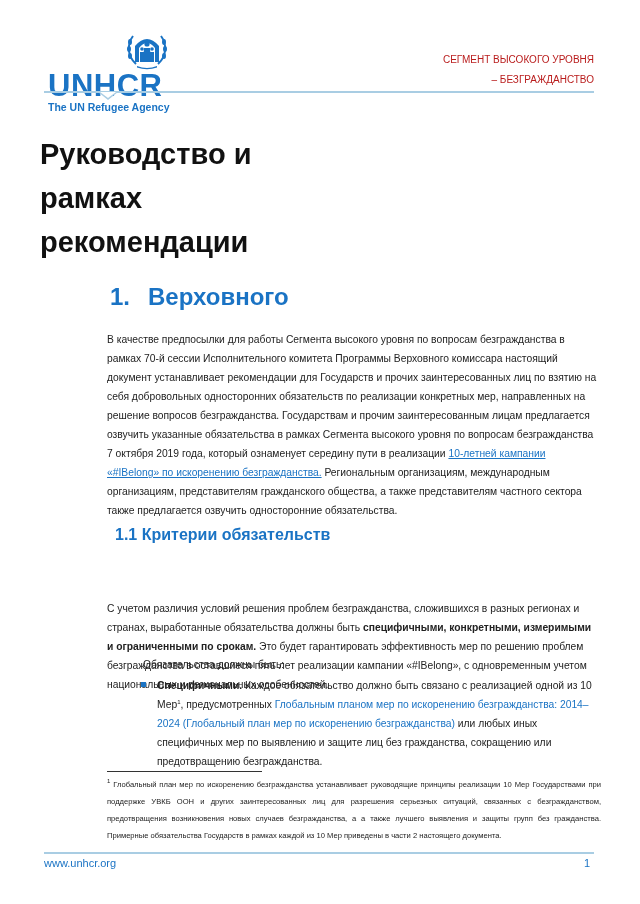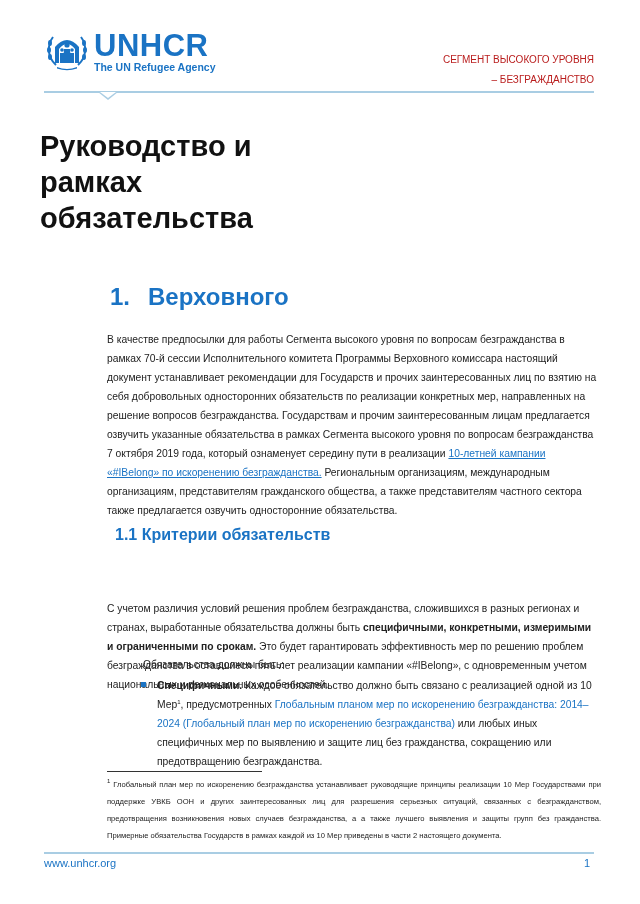--- a/index.html
+++ b/index.html
@@ -1,42 +1,42 @@
 <!DOCTYPE html>
 <html><head>
 <meta charset="utf-8">
 <style>
   html, body { margin: 0; padding: 0; background: #ffffff; }
   body { width: 640px; height: 904px; position: relative; overflow: hidden;
          font-family: "Liberation Sans", sans-serif; color: #1a1a1a; }
   .abs { position: absolute; }
 
   
-  .logo { left: 44px; top: 30px; display: flex; align-items: center; }
+  .logo { left: 44px; top: 30px; display: flex; align-items: flex-end; flex-direction: column; }
   .logo-emblem { width: 46px; height: 40px; }
   .logo-text { margin-left: 4px; line-height: 1; }
   .logo-main { font-family: "Liberation Sans", sans-serif; font-weight: bold; font-size: 31px;
                color: #1a73c4; letter-spacing: 0.5px; display: block; }
   .logo-sub { font-family: Liberation Sans, sans-serif; font-weight: bold; font-size: 10.5px;
               color: #1a73c4; display: block; margin-top: 1px; }
   .header-rule { left: 44px; top: 91px; width: 550px; height: 2px; background: #a9cde3; }
   .header-notch { left: 98px; top: 92px; width: 0; height: 0;
                   border-left: 10px solid transparent; border-right: 10px solid transparent;
                   border-top: 8px solid #a9cde3; }
   .header-notch-inner { left: 100px; top: 92px; width: 0; height: 0;
                   border-left: 8px solid transparent; border-right: 8px solid transparent;
                   border-top: 6px solid #ffffff; }
   .segment-title { right: 46px; top: 50px; text-align: right; color: #b91c1c;
                    font-size: 10px; line-height: 20px; }
   .segment-title span { display: block; }
 
   
   .doc-title { left: 40px; top: 128px; font-size: 29px; font-weight: bold; line-height: 36px;
                color: #111; margin: 0; width: 300px; }
-  .doc-title span { display: block; }
+  .doc-title span { display: block; margin-top: 8px; }
 
   
   .h1 { left: 110px; top: 283px; font-size: 24px; color: #1a73c4; margin: 0; }
   .h1 .num { display: inline-block; width: 38px; }
 
   .para { left: 107px; width: 492px; font-size: 10.3px; line-height: 19px; color: #222; margin: 0; }
   .p1 { top: 330px; }
   .link { color: #1a73c4; text-decoration: underline; }
   .blue { color: #1a73c4; }
 
@@ -94,21 +94,21 @@
   <span>– БЕЗГРАЖДАНСТВО</span>
 </div>
 
 <div class="abs header-rule"></div>
 <div class="abs header-notch"></div>
 <div class="abs header-notch-inner"></div>
 
 <h1 class="abs doc-title">
   <span>Руководство и</span>
   <span>рамках</span>
-  <span>обязательства</span>
+  <span>рекомендации</span>
 </h1>
 
 <h2 class="abs h1">
   <span class="num">1.</span><span>Верховного</span>
 </h2>
 
 <p class="abs para p1"><span>В качестве предпосылки для работы Сегмента высокого уровня по вопросам безгражданства в рамках 70-й сессии Исполнительного комитета Программы Верховного комиссара настоящий документ устанавливает рекомендации для Государств и прочих заинтересованных лиц по взятию на себя добровольных односторонних обязательств по реализации конкретных мер, направленных на решение вопросов безгражданства. Государствам и прочим заинтересованным лицам предлагается озвучить указанные обязательства в рамках Сегмента высокого уровня по вопросам безгражданства 7 октября 2019 года, который ознаменует середину пути в реализации </span><a class="link" href="#">10-летней кампании «#IBelong» по искоренению безгражданства.</a><span> Региональным организациям, международным организациям, представителям гражданского общества, а также представителям частного сектора также предлагается озвучить односторонние обязательства.</span></p>
 
 <h3 class="abs h2">1.1 Критерии обязательств</h3>
 

